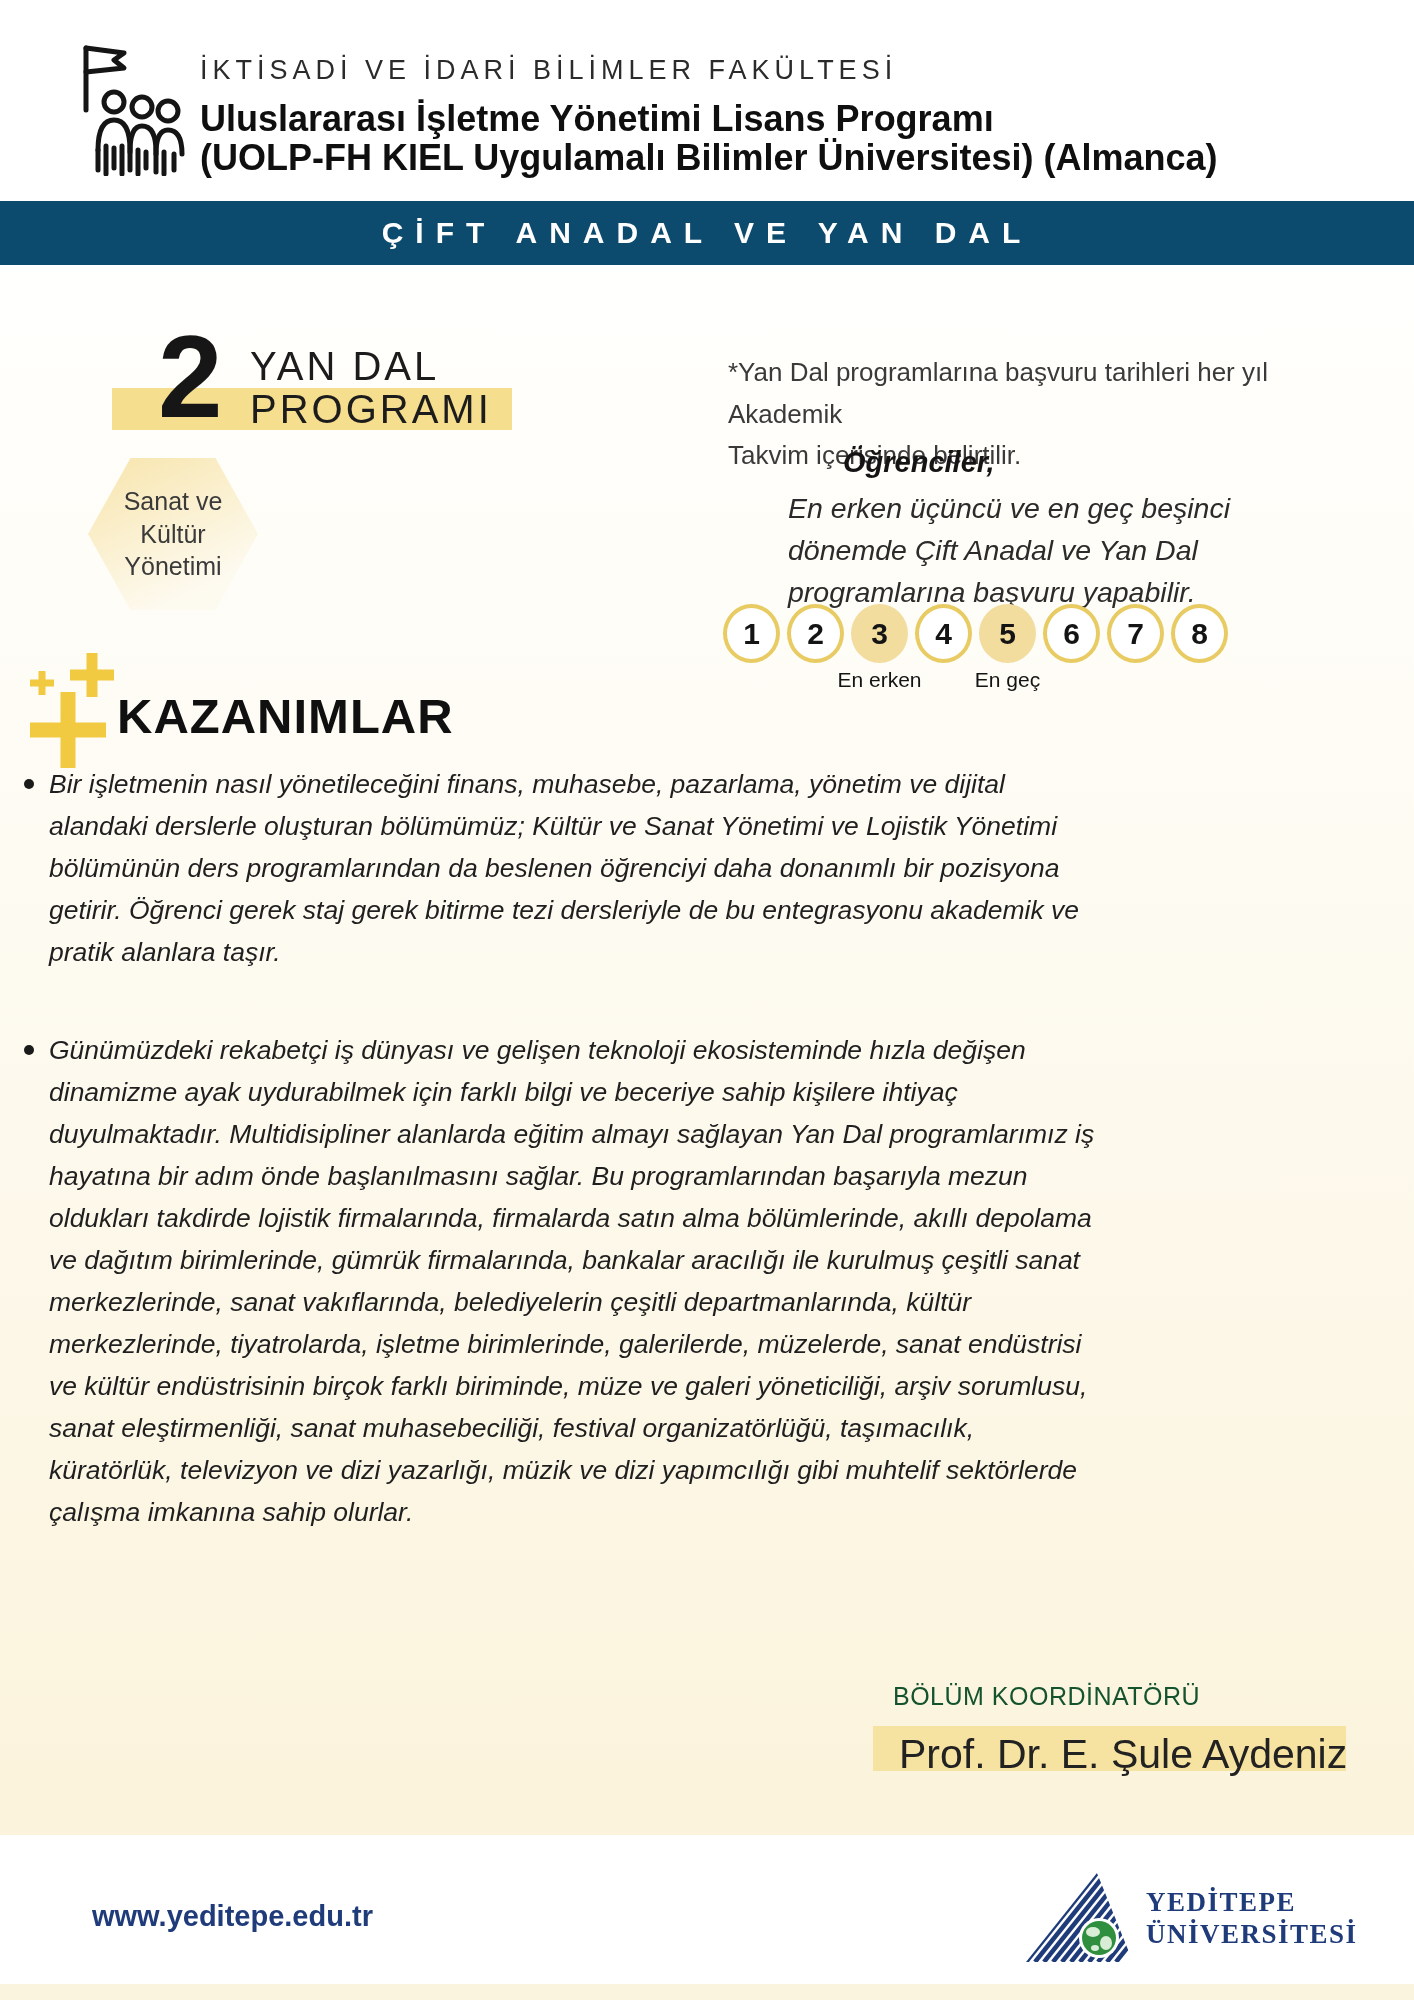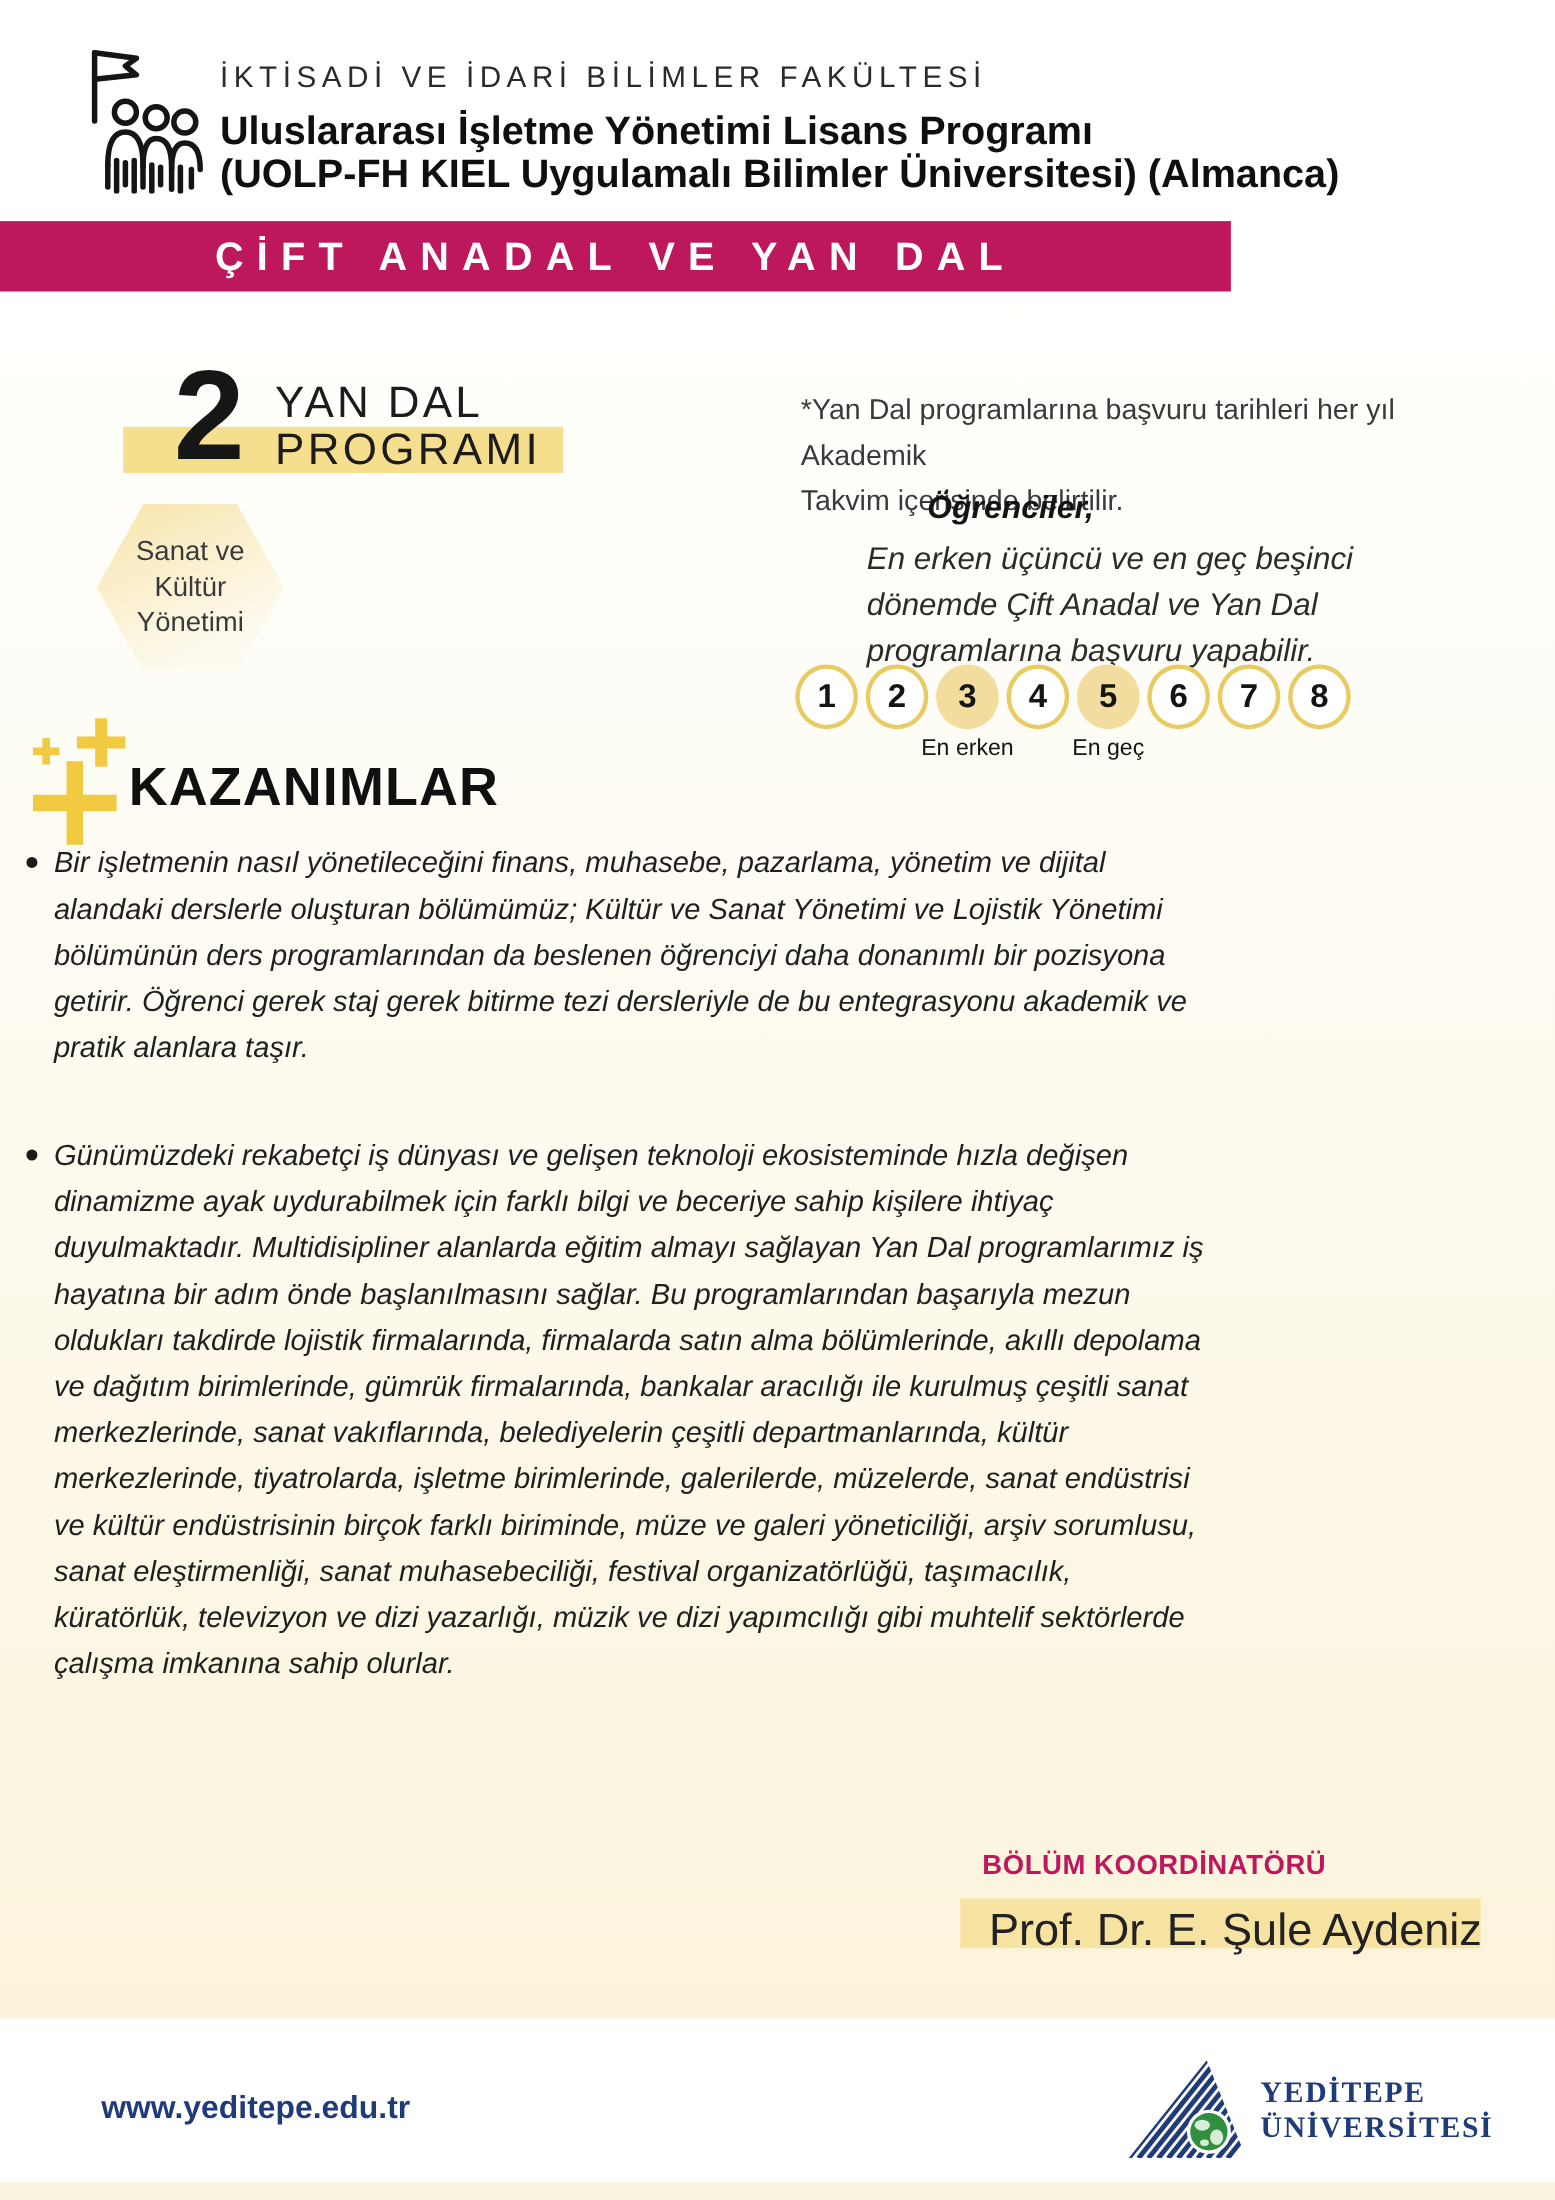--- a/index.html
+++ b/index.html
@@ -19,23 +19,23 @@
   .faculty {
     position:absolute; left:200px; top:55px; font-size:27px; letter-spacing:5px;
     color:#2b2b2b; white-space:nowrap;
   }
   .prog-line { position:absolute; left:200px; font-size:36px; font-weight:bold; color:#0f0f0f; white-space:nowrap; }
   .prog-line.l1 { top:98px; }
   .prog-line.l2 { top:137px; }
 
   
   .banner {
-    position:absolute; left:0; top:201px; width:1119px; height:64px; background:#be185d;
+    position:absolute; left:0; top:201px; width:1414px; height:64px; background:#0c4a6e;
     display:flex; align-items:center; justify-content:center;
-    color:#ffffff; font-size:36px; font-weight:600; letter-spacing:12px; white-space:nowrap;
+    color:#ffffff; font-size:30px; font-weight:600; letter-spacing:12px; white-space:nowrap;
   }
 
   
   .yandal-band { position:absolute; left:112px; top:388px; width:400px; height:42px; background:#f5de8e; }
   .big-count { position:absolute; left:158px; top:322px; font-size:116px; font-weight:800; line-height:0.95; color:#161616; }
   .yandal-t1 { position:absolute; left:250px; top:344px; font-size:40px; letter-spacing:3px; color:#1c1c1c; white-space:nowrap; }
   .yandal-t2 { position:absolute; left:250px; top:387px; font-size:40px; letter-spacing:3px; color:#1c1c1c; white-space:nowrap; }
 
   
   .hex {
@@ -82,21 +82,21 @@
   .bullets li {
     position:relative; padding-left:27px; margin:0 0 56px 0;
     font-size:26.5px; font-style:italic; line-height:42px; color:#1f1f1f;
   }
   .bullets li::before {
     content:""; position:absolute; left:2px; top:16px; width:10px; height:10px;
     border-radius:50%; background:#1a1a1a;
   }
 
   
-  .coord-head { position:absolute; left:893px; top:1682px; font-size:25px; font-weight:bold; color:#be185d; letter-spacing:0.5px; }
+  .coord-head { position:absolute; left:893px; top:1682px; font-size:25px; font-weight:normal; color:#14532d; letter-spacing:0.5px; }
   .coord-band { position:absolute; left:873px; top:1726px; width:473px; height:45px; background:#f7e3a1; }
   .coord-name { position:absolute; left:899px; top:1731px; font-size:41px; color:#222222; }
 
   
   .website { position:absolute; left:92px; top:1900px; font-size:29px; font-weight:bold; color:#1f3b7a; }
   .uni-logo { position:absolute; left:1023px; top:1870px; width:118px; height:96px; }
   .uni-name {
     position:absolute; left:1146px; top:1886px;
     font-family:"Liberation Serif", serif; font-weight:bold; color:#1f3b7a;
     font-size:27px; letter-spacing:1.5px; line-height:1.2; white-space:nowrap;

